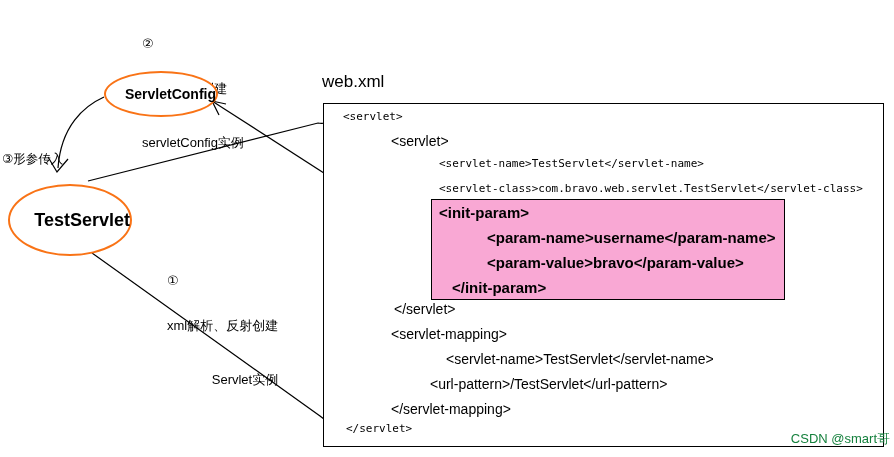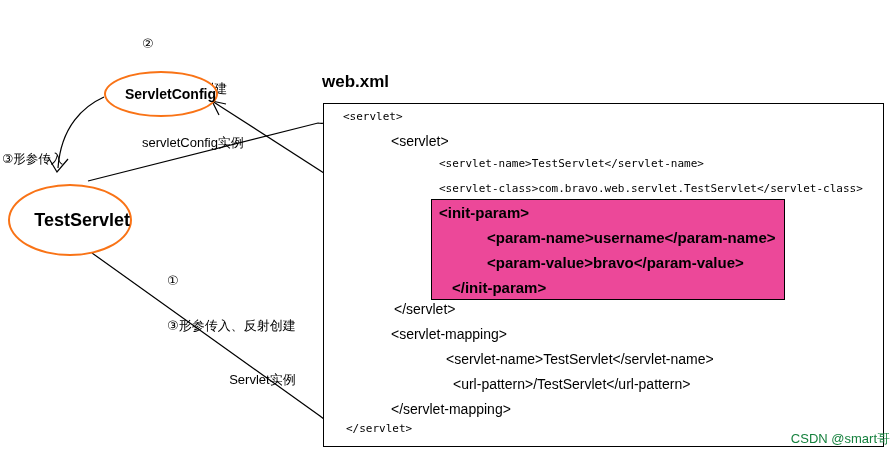--- a/index.html
+++ b/index.html
@@ -14,33 +14,33 @@
   .ann .gap { margin-top:9px;text-align:right; }
 
   .ellipse {
     position:absolute; border:2px solid #f97316; border-radius:50%;
     display:flex; align-items:center; justify-content:flex-end;
     font-weight:bold; background:#fff;
   }
   .ellipse.sc { left:104px; top:71px; width:110px; height:42px; font-size:14px; }
   .ellipse.ts { left:8px;  top:184px; width:120px; height:68px; font-size:18px; }
 
-  .webxml-title { position:absolute; left:322px; top:72px; font-size:17px; font-weight:bold; }
+  .webxml-title { position:absolute; left:322px; top:72px; font-size:17px; font-weight:normal; }
 
   .codebox {
     position:absolute; left:323px; top:103px; width:559px; height:342px;
     border:1.5px solid #000; background:#fff;
   }
   .codeline { position:absolute; white-space:pre; }
   .mono { font-family:"DejaVu Sans Mono","Liberation Mono",monospace; font-size:11px; }
   .sans { font-size:14px; }
 
   .initbox {
     position:absolute; left:107px; top:95px; width:352px; height:99px;
-    border:1.5px solid #000; background:#ec4899;
+    border:1.5px solid #000; background:#f9a8d4;
   }
   .initline { position:absolute; font-weight:bold; font-size:15px; white-space:pre; }
 
   .watermark { position:absolute; right:4px; top:430px; font-size:13px; color:#15803d; }
 </style>
 </head>
 <body>
 
 <div class="stage">
 
@@ -68,21 +68,21 @@
   <div class="ann" style="left:2px; top:122px; font-size:12.5px;text-align:center;">
     <div>③形参传入</div>
   </div>
 
   <div class="ellipse ts">
     <span>TestServlet</span>
   </div>
 
   <div class="ann" style="left:167px; top:243px;">
     <div>①</div>
-    <div>③形参传入、反射创建</div>
+    <div>xml解析、反射创建</div>
     <div class="gap">Servlet实例</div>
   </div>
 
   <div class="webxml-title">web.xml</div>
 
   <div class="codebox">
     <div class="codeline mono" style="left:19px;  top:6px;">&lt;servlet&gt;</div>
     <div class="codeline sans" style="left:67px;  top:29px;">&lt;servlet&gt;</div>
     <div class="codeline mono" style="left:115px; top:53px;">&lt;servlet-name&gt;TestServlet&lt;/servlet-name&gt;</div>
     <div class="codeline mono" style="left:115px; top:78px;">&lt;servlet-class&gt;com.bravo.web.servlet.TestServlet&lt;/servlet-class&gt;</div>
@@ -90,20 +90,20 @@
     <div class="initbox">
       <div class="initline" style="left:7px;  top:4px;">&lt;init-param&gt;</div>
       <div class="initline" style="left:55px; top:54px;">&lt;param-value&gt;bravo&lt;/param-value&gt;</div>
       <div class="initline" style="left:55px; top:29px;">&lt;param-name&gt;username&lt;/param-name&gt;</div>
       <div class="initline" style="left:20px;  top:79px;">&lt;/init-param&gt;</div>
     </div>
 
     <div class="codeline sans" style="left:70px;  top:197px;">&lt;/servlet&gt;</div>
     <div class="codeline sans" style="left:67px;  top:222px;">&lt;servlet-mapping&gt;</div>
     <div class="codeline sans" style="left:122px; top:247px;">&lt;servlet-name&gt;TestServlet&lt;/servlet-name&gt;</div>
-    <div class="codeline sans" style="left:129px; top:272px;">&lt;url-pattern&gt;/TestServlet&lt;/url-pattern&gt;</div>
+    <div class="codeline sans" style="left:106px; top:272px;">&lt;url-pattern&gt;/TestServlet&lt;/url-pattern&gt;</div>
     <div class="codeline sans" style="left:67px;  top:297px;">&lt;/servlet-mapping&gt;</div>
     <div class="codeline mono" style="left:22px;  top:318px;">&lt;/servlet&gt;</div>
   </div>
 
   <div class="watermark">CSDN @smart哥</div>
 
 </div>
 
 </body></html>

